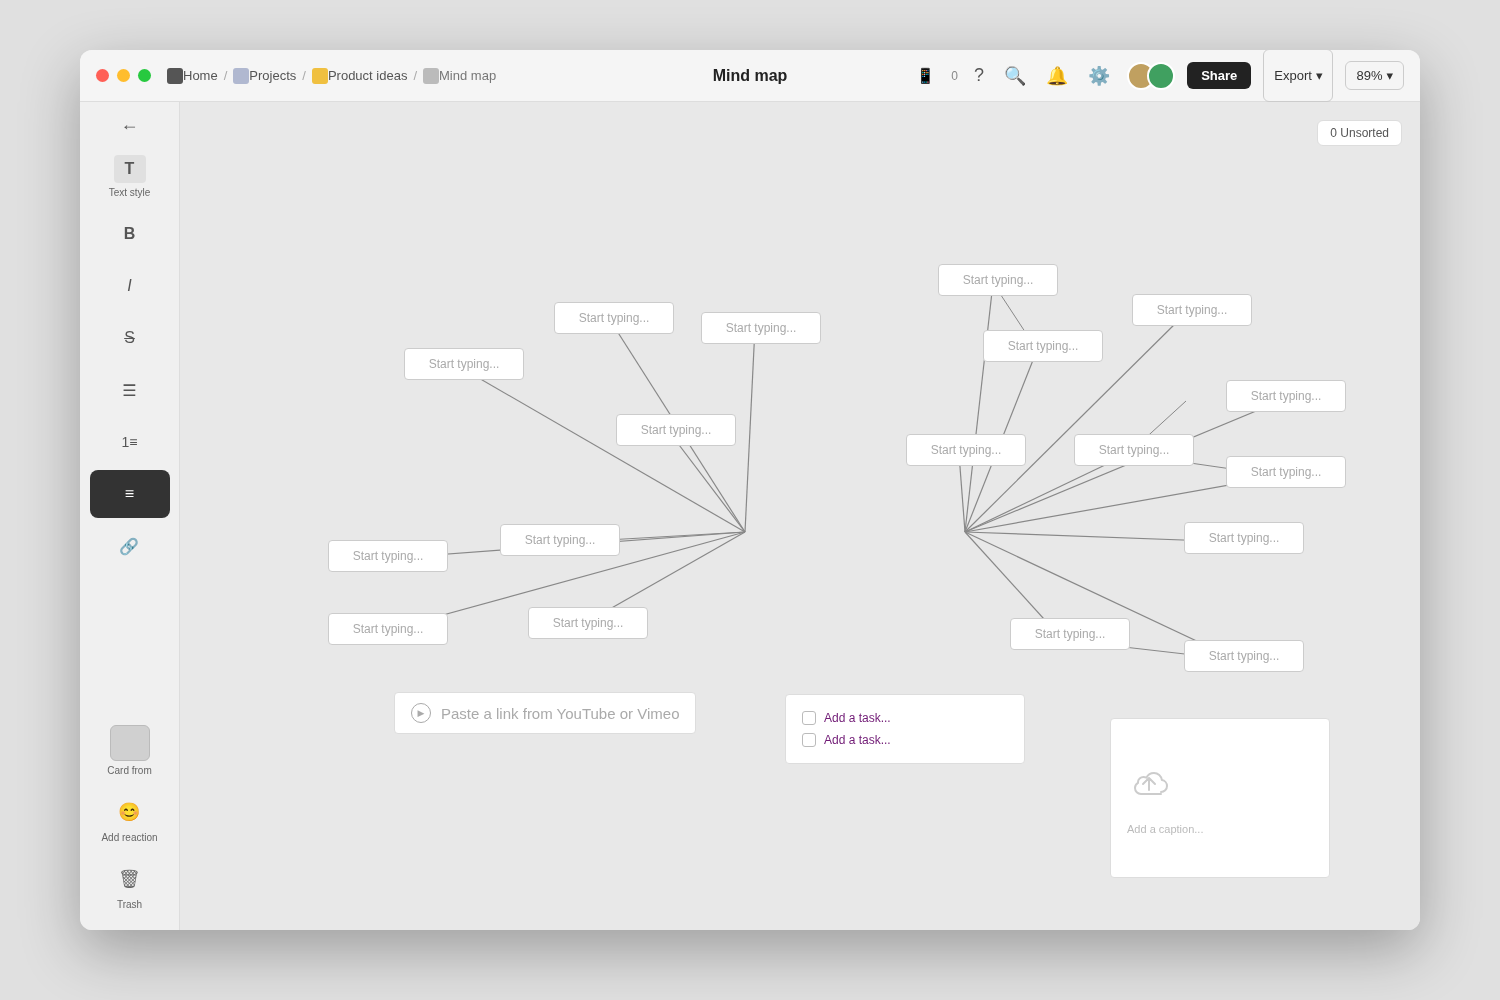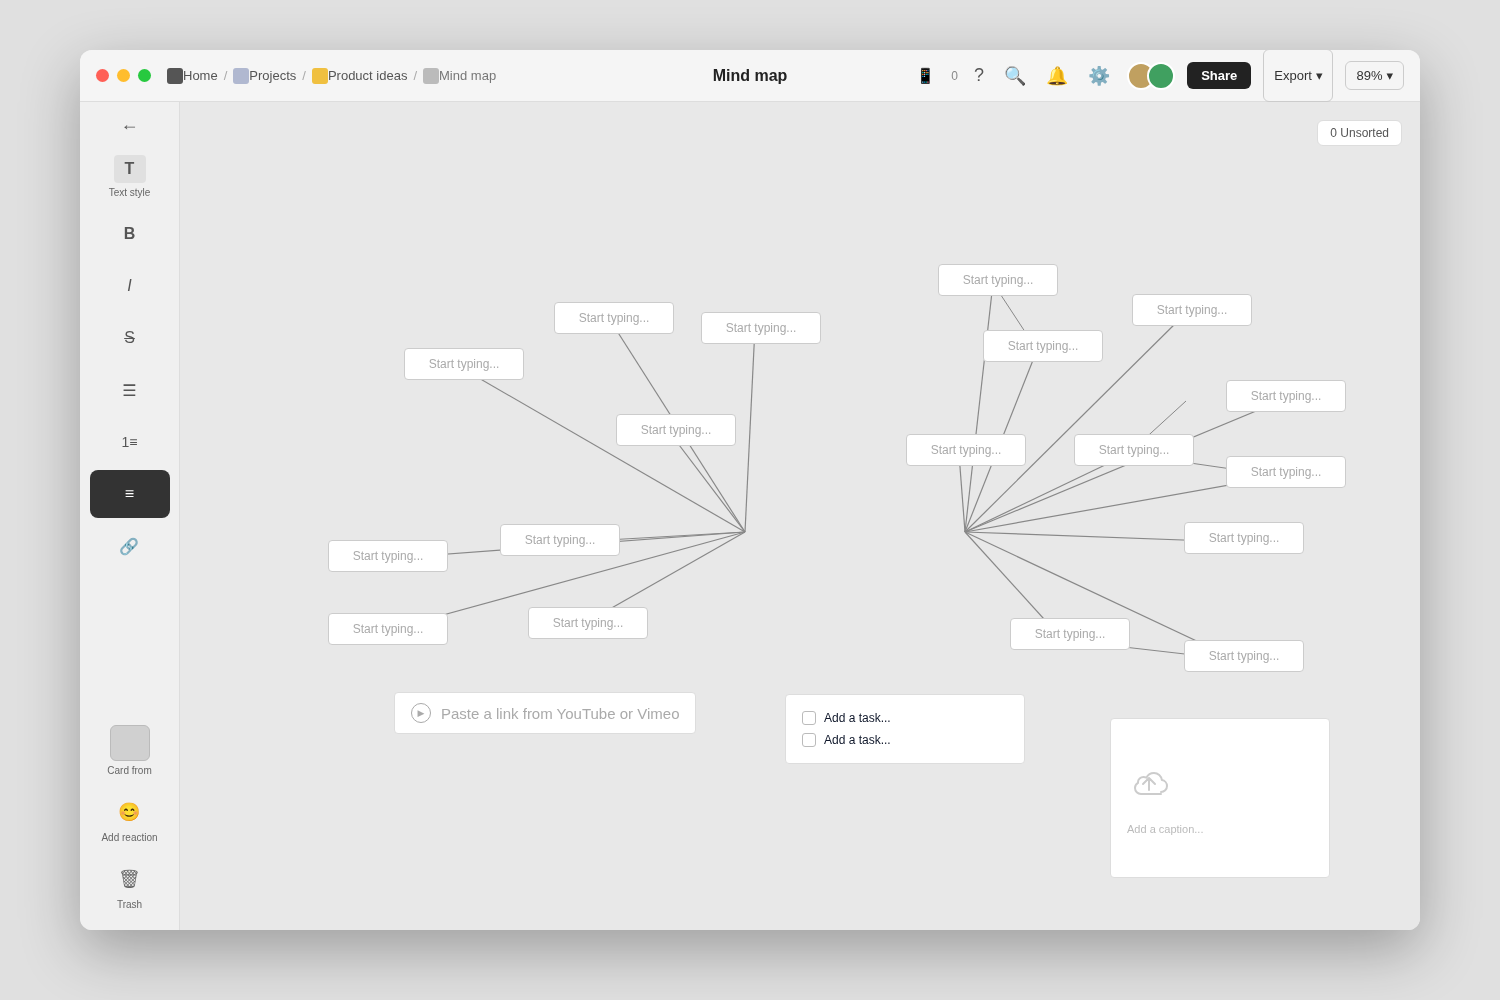--- a/index.html
+++ b/index.html
@@ -50,21 +50,21 @@
     
     .canvas { flex: 1; background: #e8e8e8; position: relative; overflow: hidden; }
 
     .unsorted-badge { position: absolute; top: 18px; right: 18px; background: white; border: 1px solid #ddd; border-radius: 6px; padding: 5px 12px; font-size: 12px; color: #555; cursor: pointer; }
 
     
     .node { position: absolute; background: white; border: 1px solid #ccc; border-radius: 4px; padding: 8px 12px; font-size: 12px; color: #aaa; white-space: nowrap; cursor: pointer; min-width: 120px; text-align: center; }
     .node-center { position: absolute; background: white; border: 2px solid #333; border-radius: 4px; padding: 14px 20px; font-size: 15px; font-weight: 600; color: #222; text-align: center; cursor: pointer; width: 220px; }
 
     .node-task { position: absolute; background: white; border: 1px solid #ddd; border-radius: 4px; padding: 12px 16px; min-width: 240px; }
-    .task-item { display: flex; align-items: center; gap: 8px; padding: 4px 0; font-size: 12px; color: #0f172a; }
+    .task-item { display: flex; align-items: center; gap: 8px; padding: 4px 0; font-size: 12px; color: #701a75; }
     .task-checkbox { width: 14px; height: 14px; border: 1px solid #bbb; border-radius: 3px; flex-shrink: 0; }
 
     .node-upload { position: absolute; background: white; border: 1px solid #ddd; border-radius: 4px; padding: 16px; width: 220px; display: flex; flex-direction: column; justify-content: center; gap: 12px; }
     .upload-caption { font-size: 11px; color: #bbb; }
 
     .node-video { position: absolute; background: white; border: 1px solid #ddd; border-radius: 4px; padding: 10px 16px; min-width: 240px; display: flex; align-items: center; gap: 10px; }
     .video-icon { width: 20px; height: 20px; border-radius: 50%; border: 1.5px solid #aaa; display: flex; align-items: center; justify-content: center; font-size: 9px; color: #aaa; }
 
     
     .connections { position: absolute; top: 0; left: 0; width: 100%; height: 100%; pointer-events: none; }

